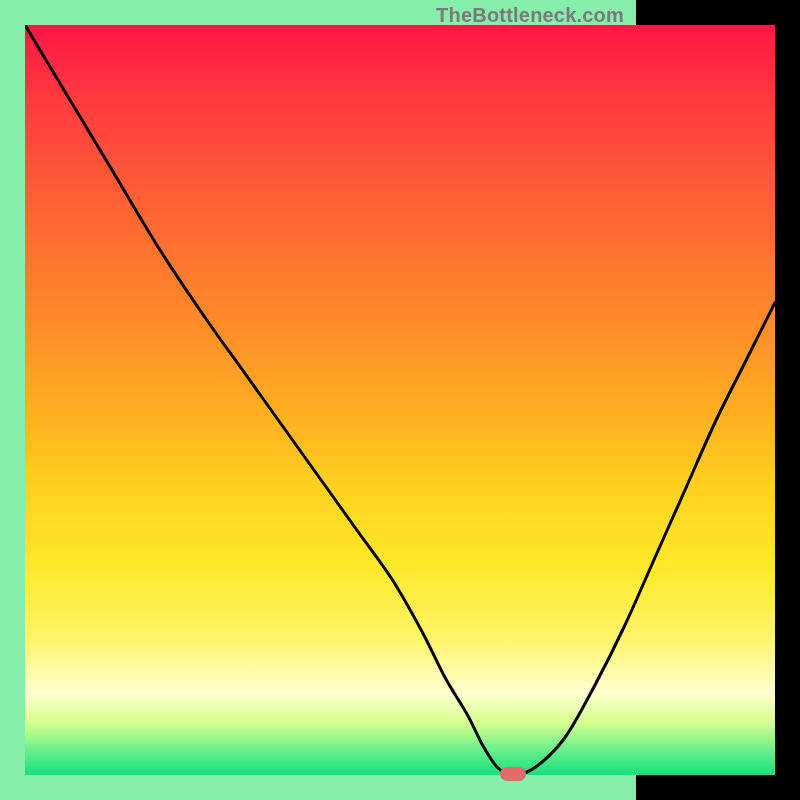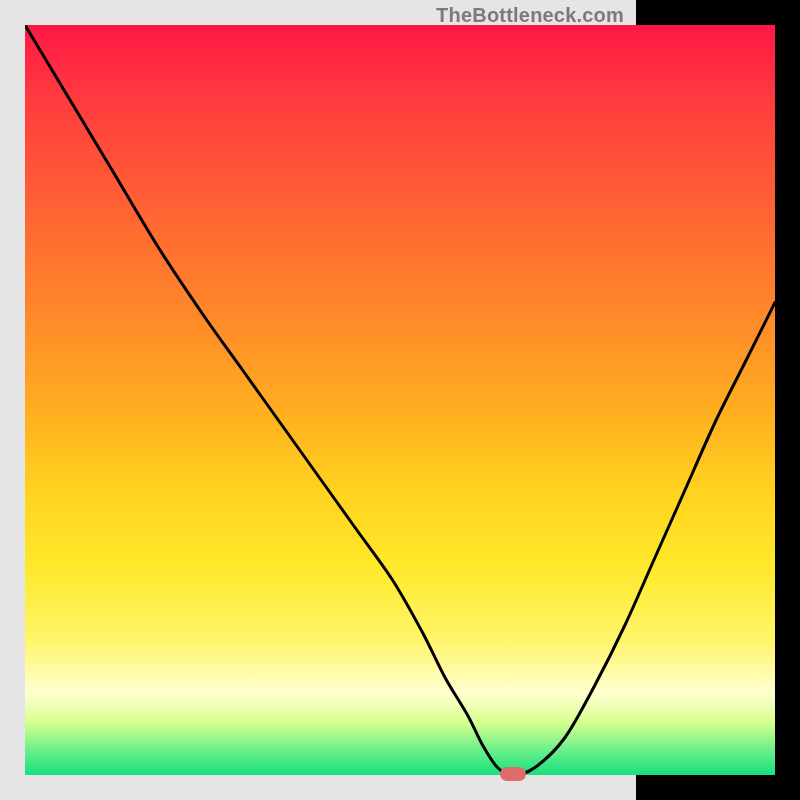--- a/index.html
+++ b/index.html
@@ -10,21 +10,21 @@
     background: #000;
     overflow: hidden;
     font-family: Arial, Helvetica, sans-serif;
   }
   .frame {
     position: absolute;
     left: 0;
     top: 0;
     width: 636px;
     height: 800px;
-    background: #e5e5e5;
+    background: #86efac;
   }
   .plot-area {
     position: absolute;
     left: 25px;
     top: 25px;
     width: 750px;
     height: 750px;
     background: linear-gradient(
       to bottom,
       #ff1744 0%,

